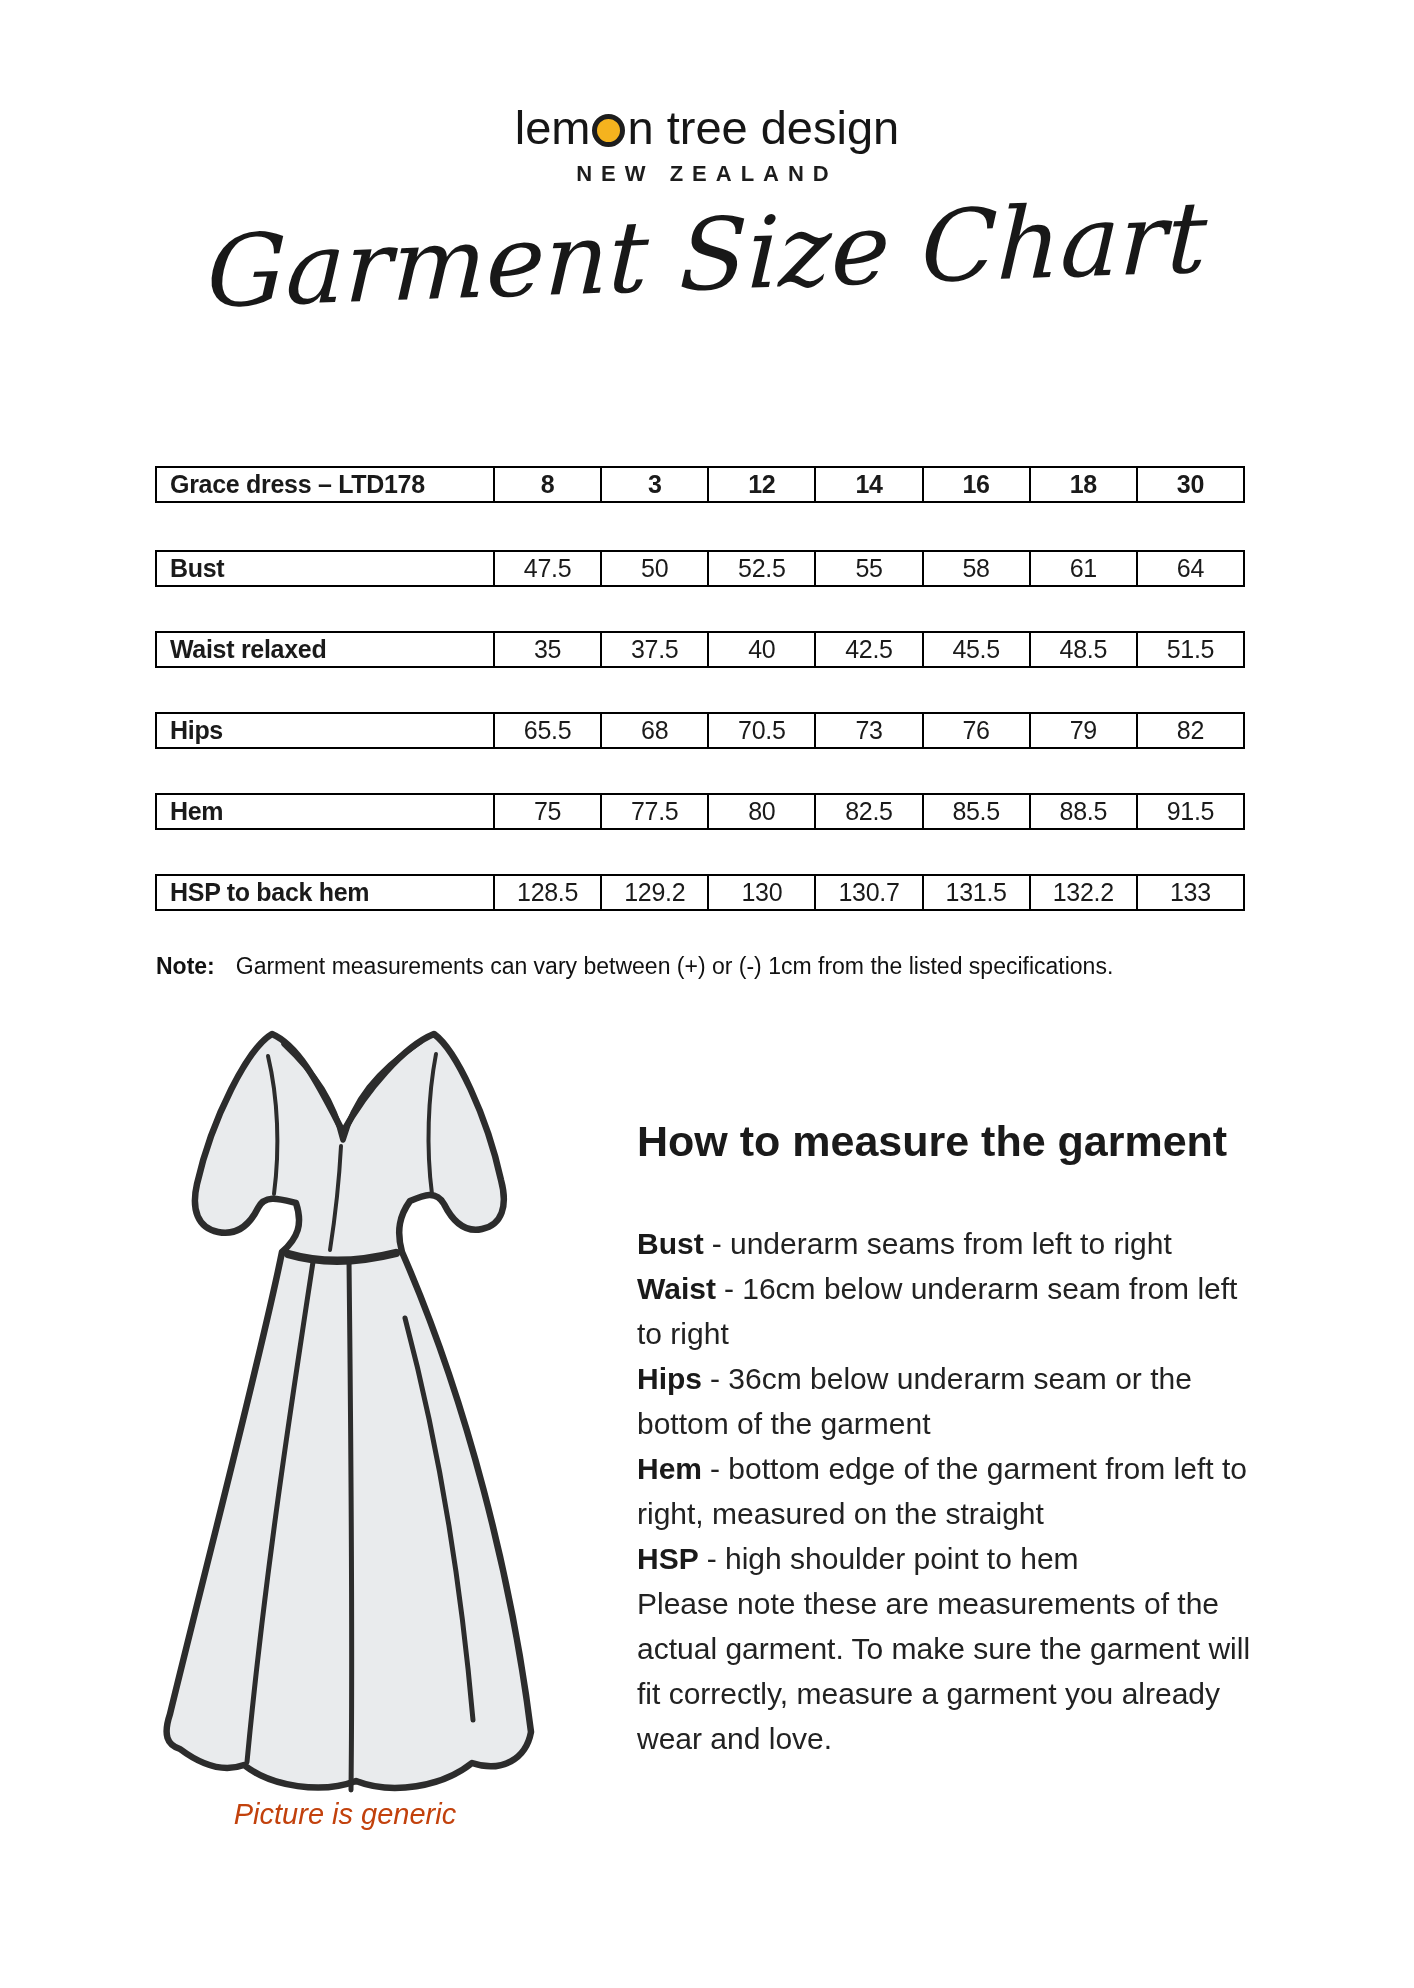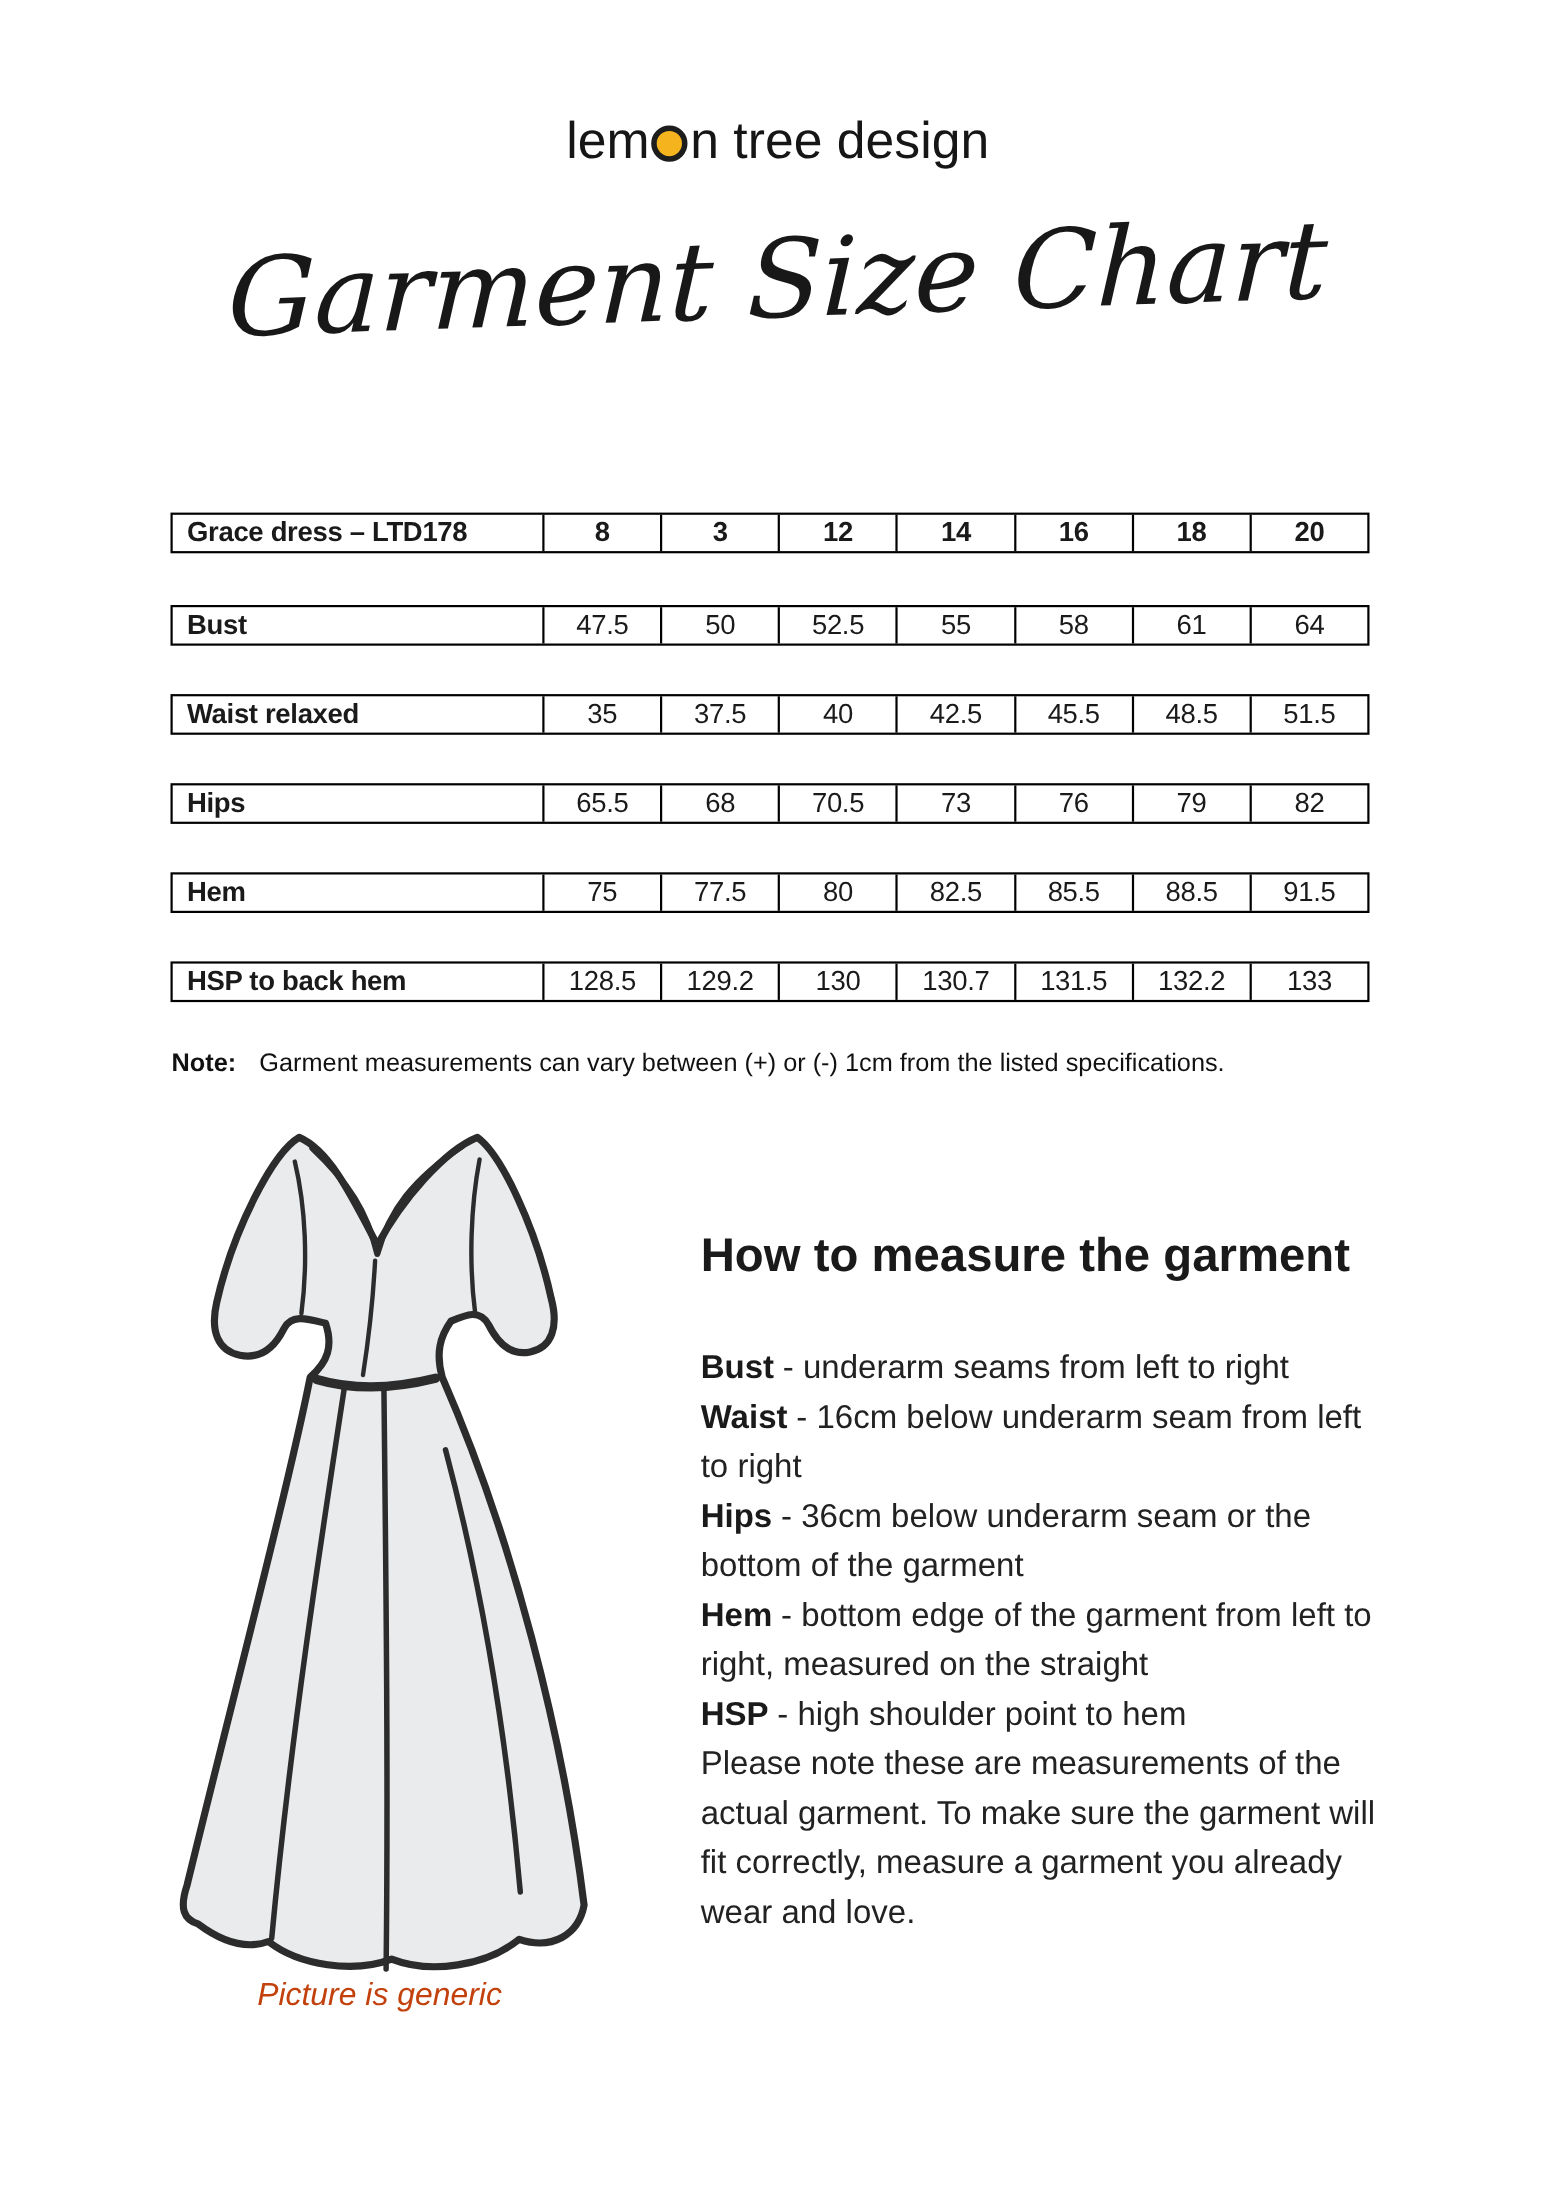--- a/index.html
+++ b/index.html
@@ -49,35 +49,36 @@
   .howto{position:absolute;top:1116px;left:637px;width:628px;font-size:30px;line-height:45px;color:#222;}
   .howto-heading{font-size:43px;font-weight:bold;margin:0 0 53px 0;line-height:1.2;color:#1a1a1a;}
   .measure-item .term{font-weight:bold;margin-right:8px;color:#1a1a1a;}
   .howto-paragraph{}
 </style>
 </head>
 <body>
 
 <div class="logo">
   <div class="wordmark"><span>lem</span><span class="lemon-dot"></span><span>n tree design</span></div>
+  <div class="country">NEW ZEALAND</div>
 </div>
 
 <div class="page-title">Garment Size Chart</div>
 
 <div class="table-wrap">
 
   <div class="strip header">
     <div class="cell-label">Grace dress – LTD178</div>
     <div class="cell">8</div>
     <div class="cell">3</div>
     <div class="cell">12</div>
     <div class="cell">14</div>
     <div class="cell">16</div>
     <div class="cell">18</div>
-    <div class="cell">20</div>
+    <div class="cell">30</div>
   </div>
 
   <div class="strip">
     <div class="cell-label">Bust</div>
     <div class="cell">47.5</div>
     <div class="cell">50</div>
     <div class="cell">52.5</div>
     <div class="cell">55</div>
     <div class="cell">58</div>
     <div class="cell">61</div>

